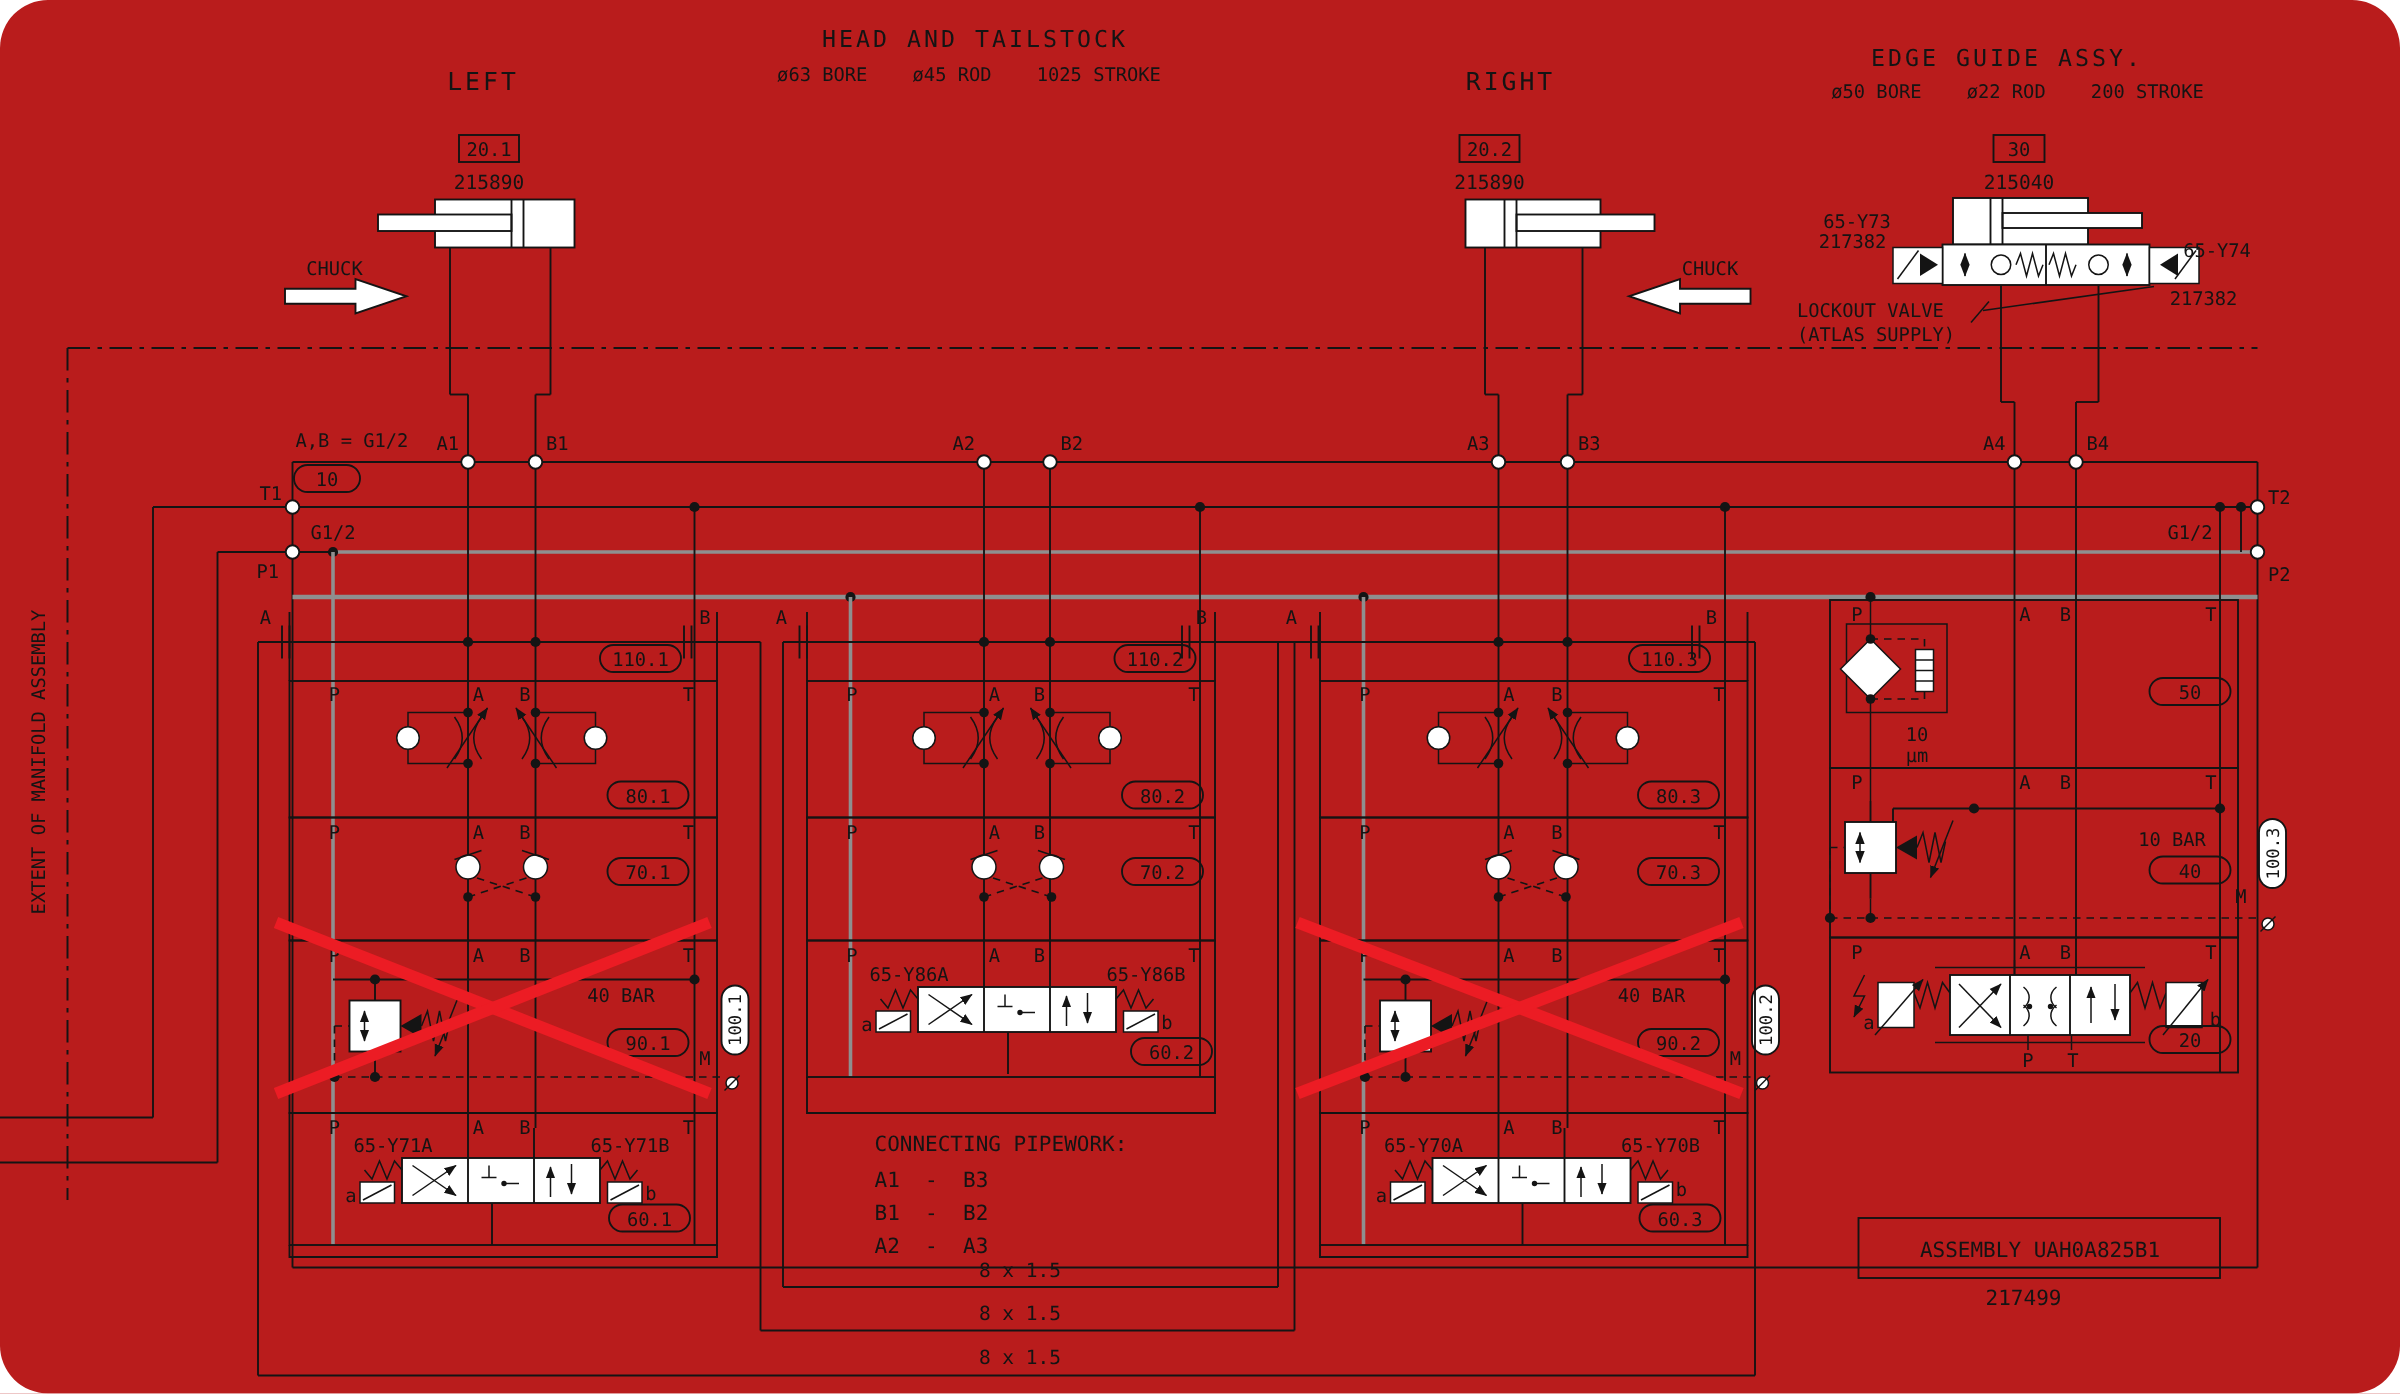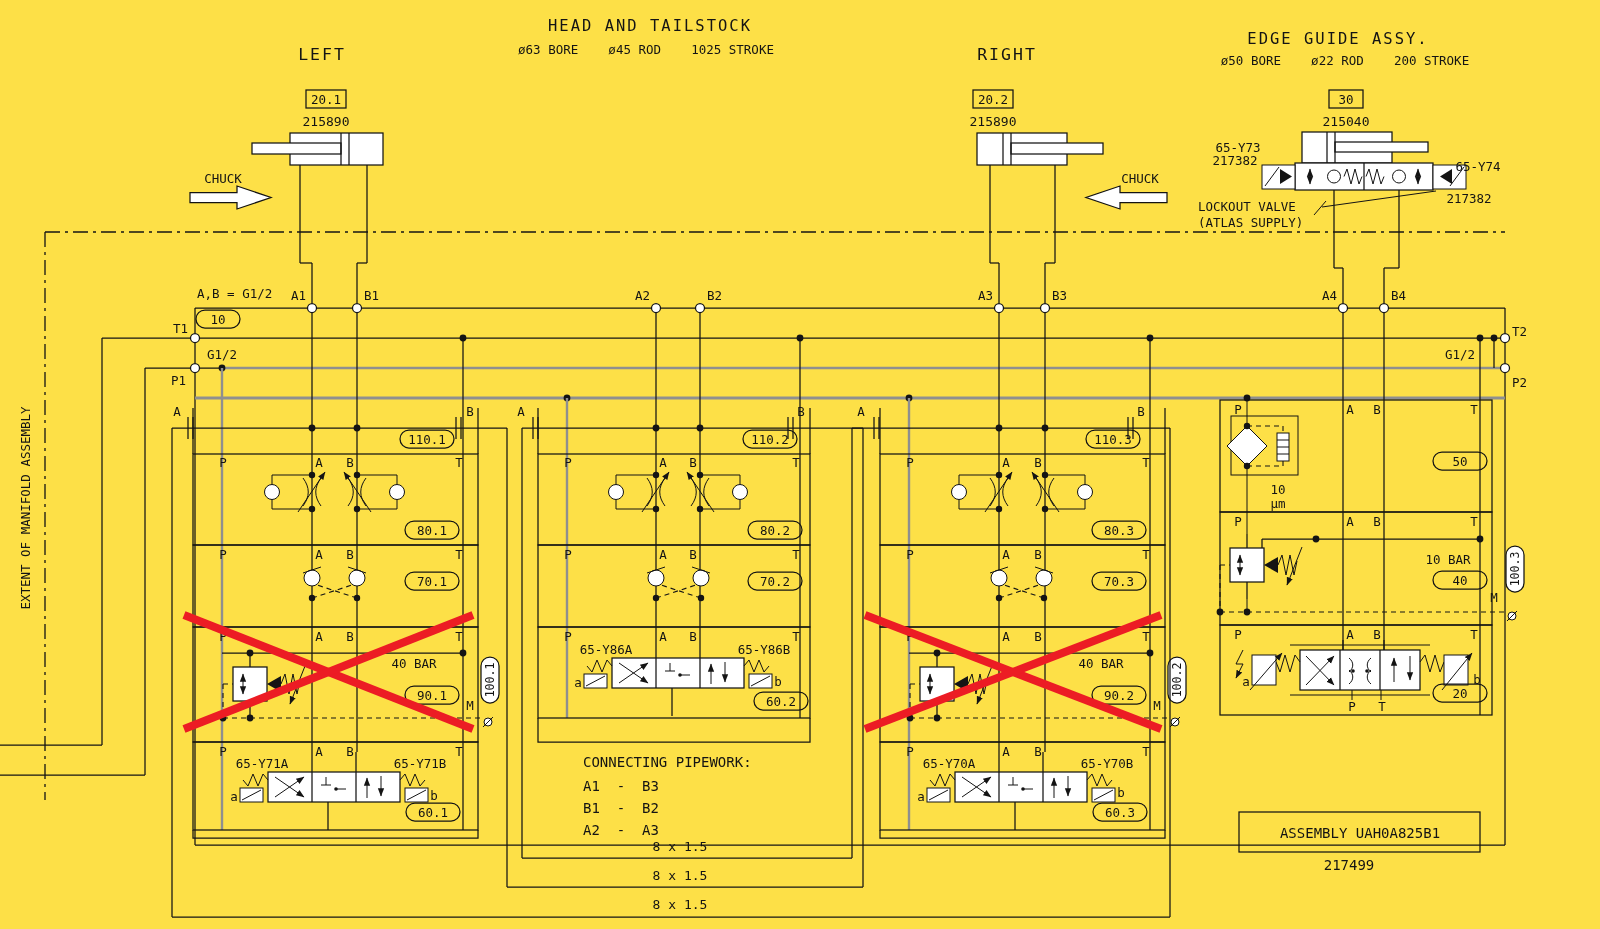--- a/index.html
+++ b/index.html
@@ -1,16 +1,16 @@
 <!DOCTYPE html>
 <html><head>
 <meta charset="utf-8">
 <style>
   html,body{margin:0;padding:0;background:#fff;}
-  .page{width:1600px;height:929px;position:relative;background:#fde047;overflow:hidden;}
+  .page{width:1600px;height:929px;position:relative;background:#b91c1c;overflow:hidden;border-radius:32px;}
   svg{display:block;}
   text{font-family:"DejaVu Sans Mono","Liberation Mono",monospace;fill:#141414;} .f11{font-size:11.5px;} .f12{font-size:12.5px;}
   .f13{font-size:13px;} .f14{font-size:14px;} .f15{font-size:15.5px;letter-spacing:2px;} .f16{font-size:16.5px;letter-spacing:2px;}
   .ln{stroke:#141414;stroke-width:1.25;fill:none;}
   .lnt{stroke:#141414;stroke-width:1;fill:none;}
   .lnd{stroke:#141414;stroke-width:1.1;stroke-dasharray:5 4;fill:none;}
   .ldd{stroke:#141414;stroke-width:1.3;stroke-dasharray:15 5 3 5;fill:none;}
   .gr{stroke:#8f8f8f;stroke-width:3;fill:none;}
   .grc{stroke:#8f8f8f;stroke-width:2.4;fill:none;}
   .dt{fill:#141414;stroke:none;}

